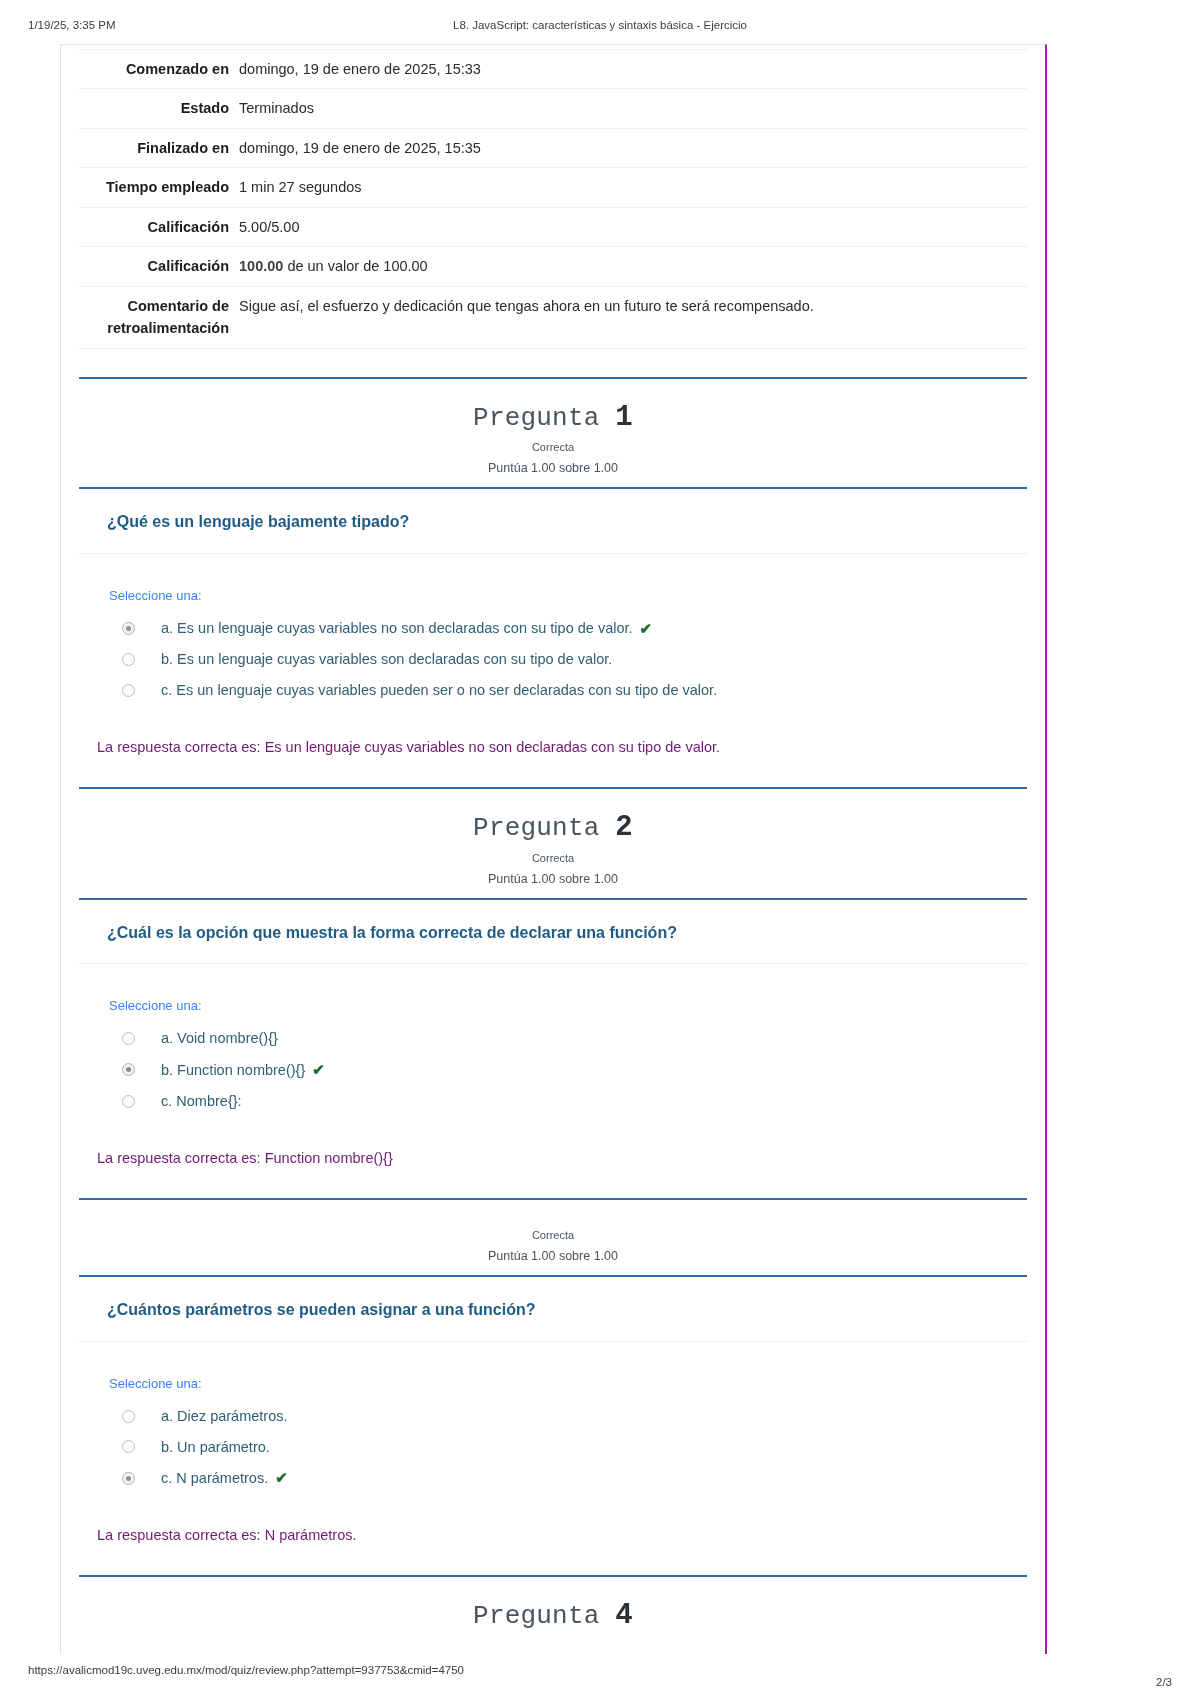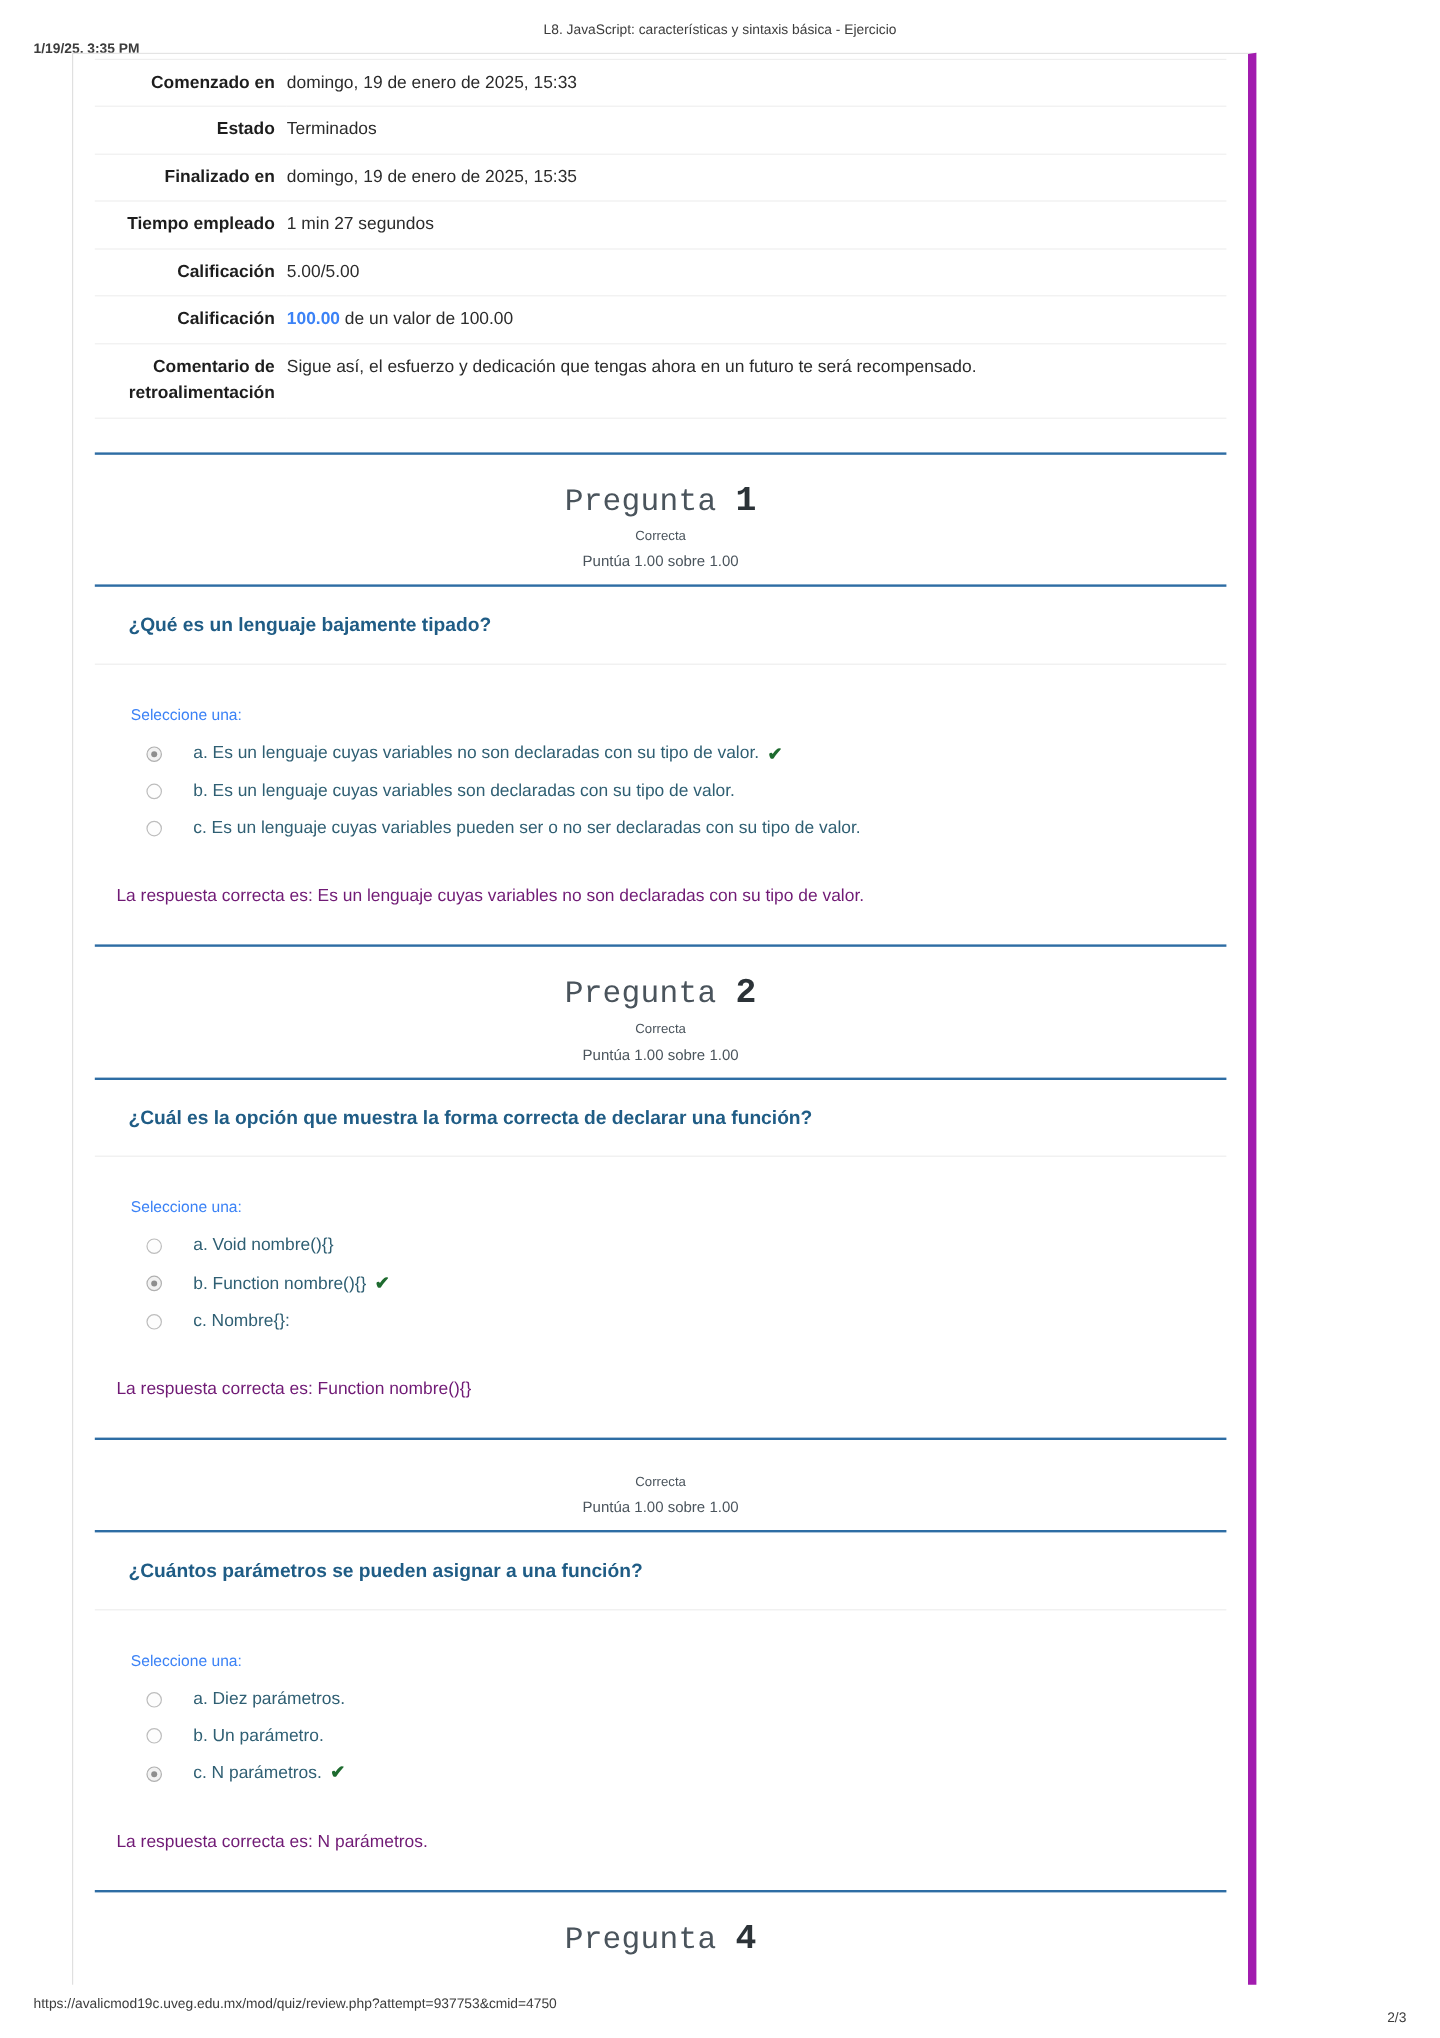--- a/index.html
+++ b/index.html
@@ -15,42 +15,42 @@
   }
 
   
   .print-header {
     position: absolute;
     top: 19px; left: 0; right: 0;
     height: 16px;
     font-size: 11.5px;
     color: #3c3c3c;
   }
-  .print-header .ph-left  { position: absolute; left: 28px;  top: 16px; white-space: nowrap; font-weight: bold; }
+  .print-header .ph-left  { position: absolute; left: 28px;  top: 0; white-space: nowrap; }
   .print-header .ph-title { position: absolute; left: 0; right: 0; top: 0; text-align: center; white-space: nowrap; }
 
   .print-footer {
     position: absolute;
     bottom: 18px; left: 0; right: 0;
     height: 16px;
     font-size: 11.5px;
     color: #3c3c3c;
   }
   .print-footer .pf-left  { position: absolute; left: 28px; top: 0; white-space: nowrap; }
   .print-footer .pf-right { position: absolute; right: 28px; top: 12px; white-space: nowrap; }
 
   
   .sheet {
     position: absolute;
     left: 60px;
     top: 44px;
     width: 987px;
     bottom: 44px;
     border-left: 1px solid #e0e0e0;
-    border-right: 7px solid #a21caf;
+    border-right: 2px solid #a21caf;
     border-top: 1px solid #e4e4e4;
     background: #fff;
     overflow: hidden;
   }
 
   .sheet-inner { padding: 0 18px; }
 
   
   table.quiz-summary {
     width: 100%;
@@ -70,21 +70,21 @@
     line-height: 1.55;
   }
   table.quiz-summary td {
     text-align: left;
     vertical-align: top;
     color: #2b2b2b;
     padding: 8px 0 8px 0;
     line-height: 1.55;
     font-weight: normal;
   }
-  td.grade-cell b { font-weight: bold; color: #3b82f6; }
+  td.grade-cell b { font-weight: bold; color: #404040; }
 
   
   .question {
     border-top: 2px solid #2e6da4;
     margin-top: 2px;
   }
   .q-info {
     text-align: center;
     padding: 22px 0 12px 0;
     border-bottom: 2px solid #2e6da4;

